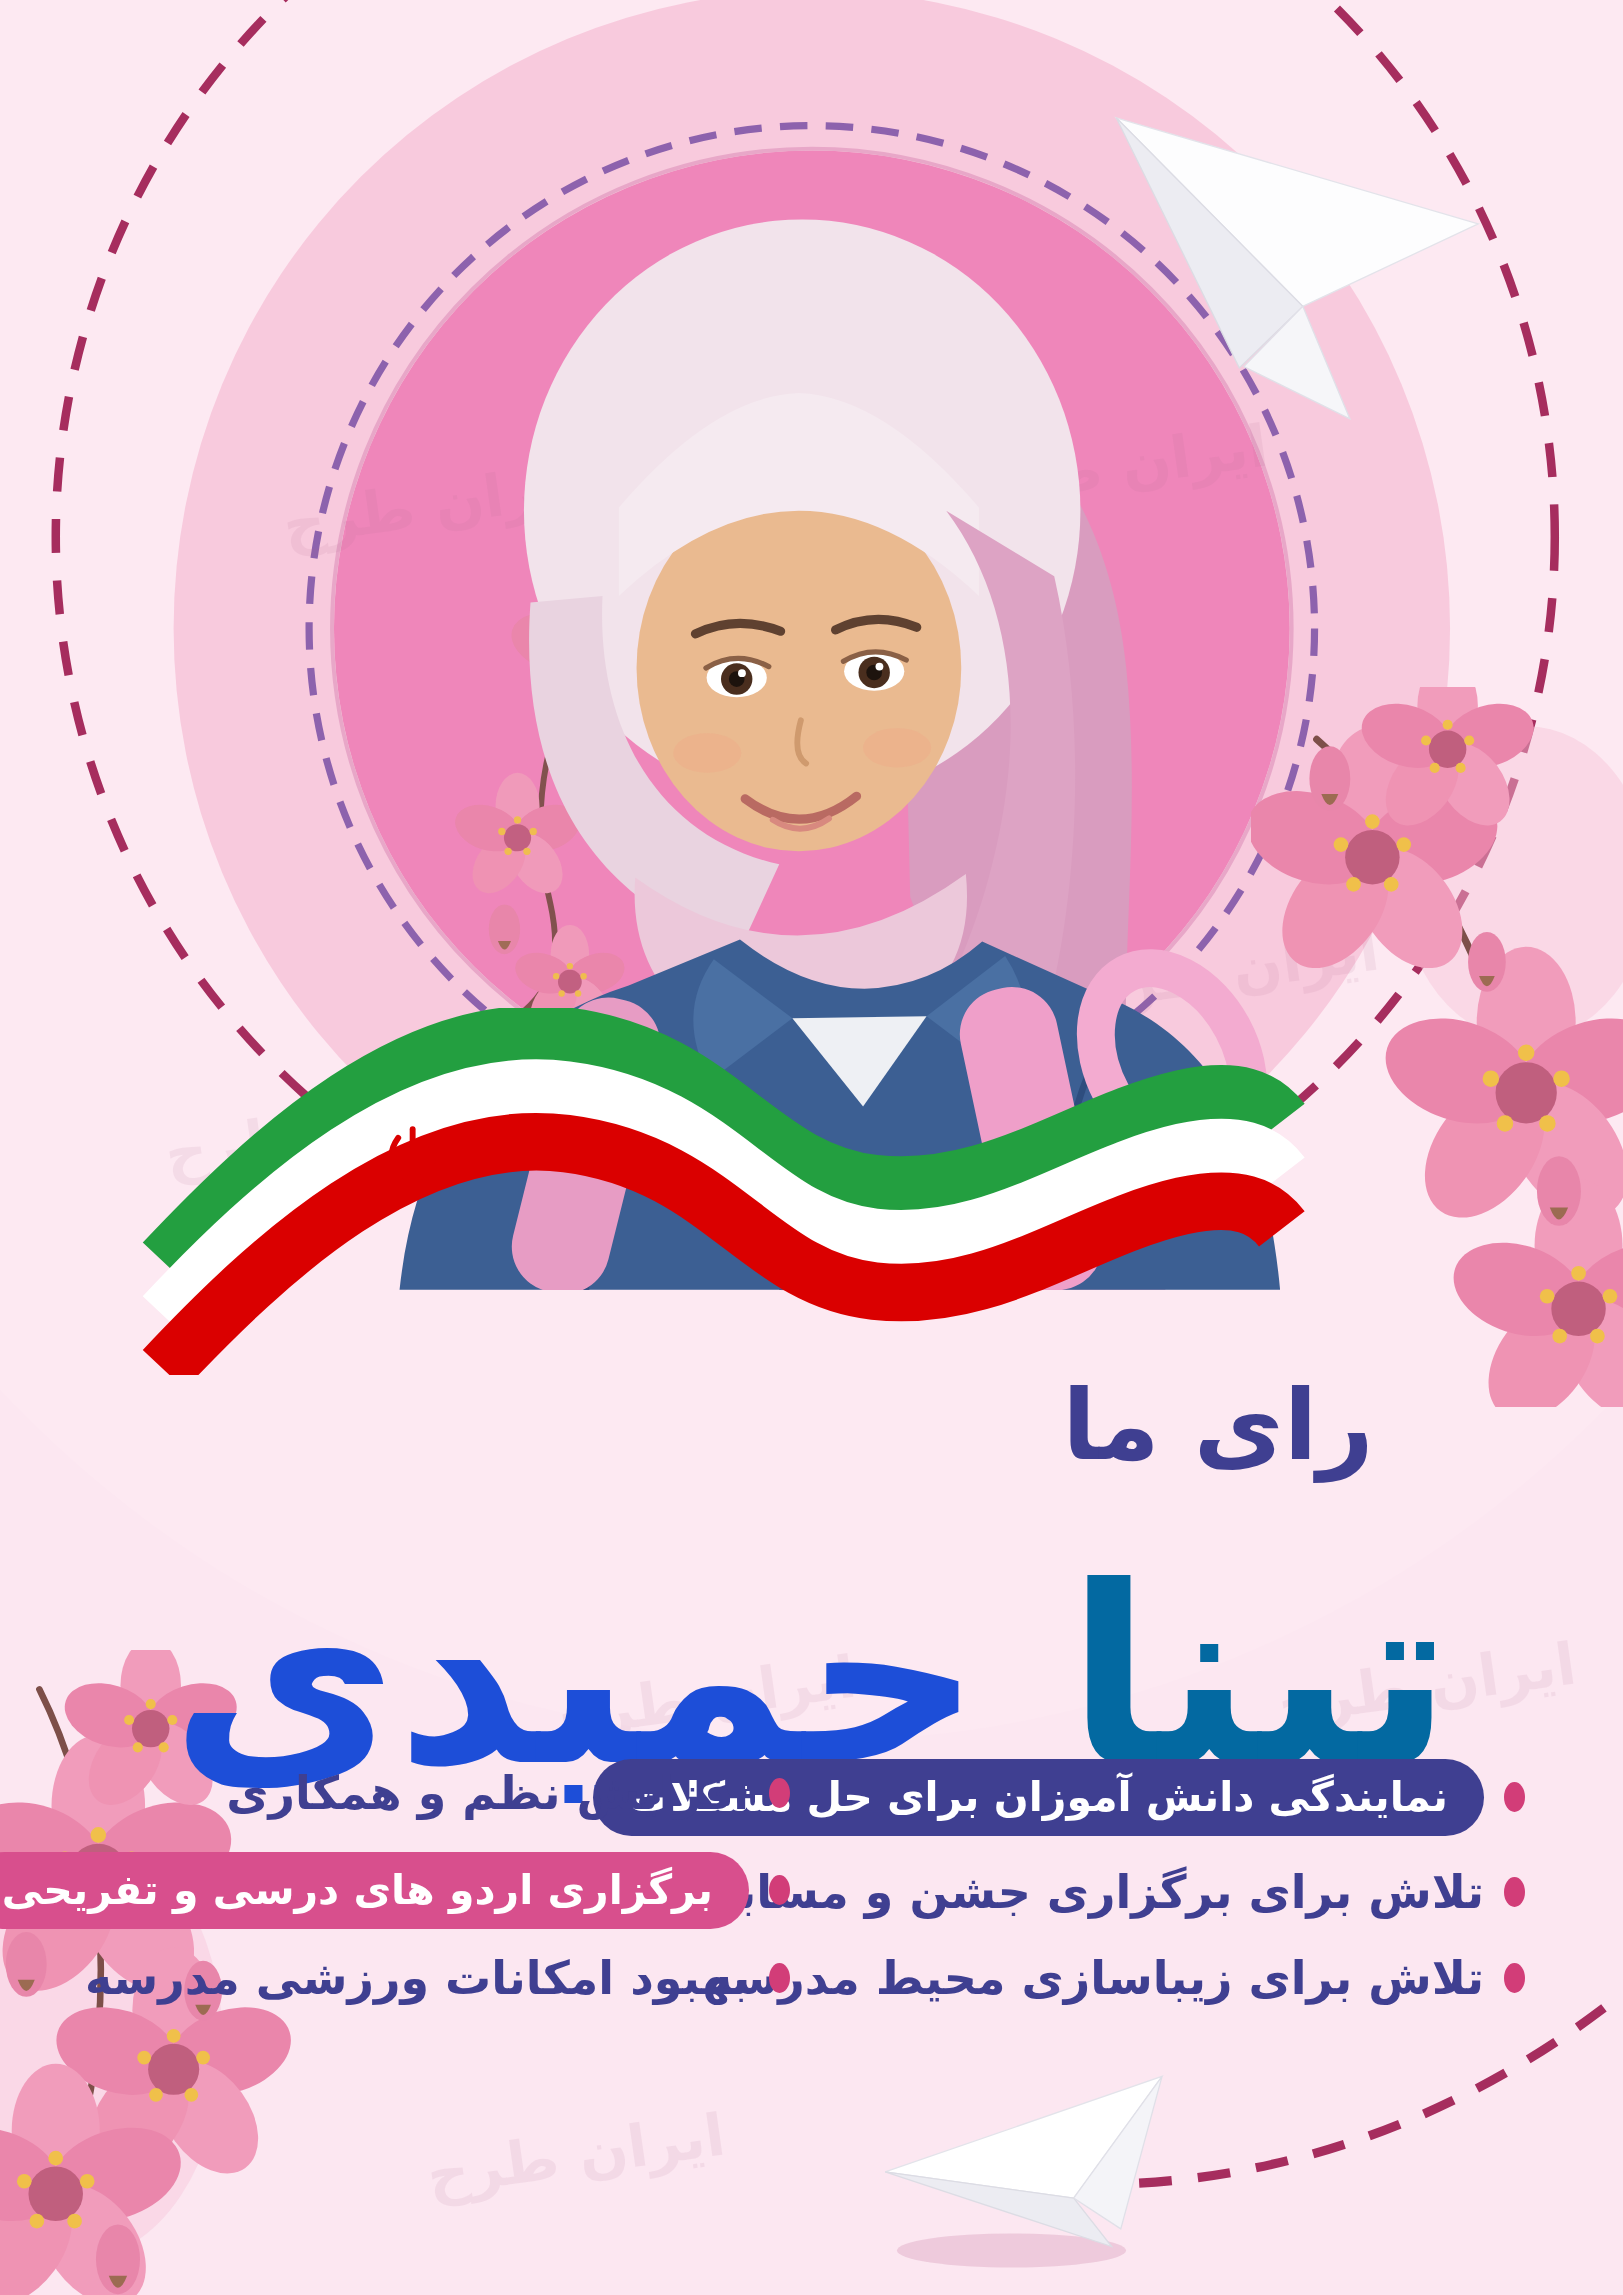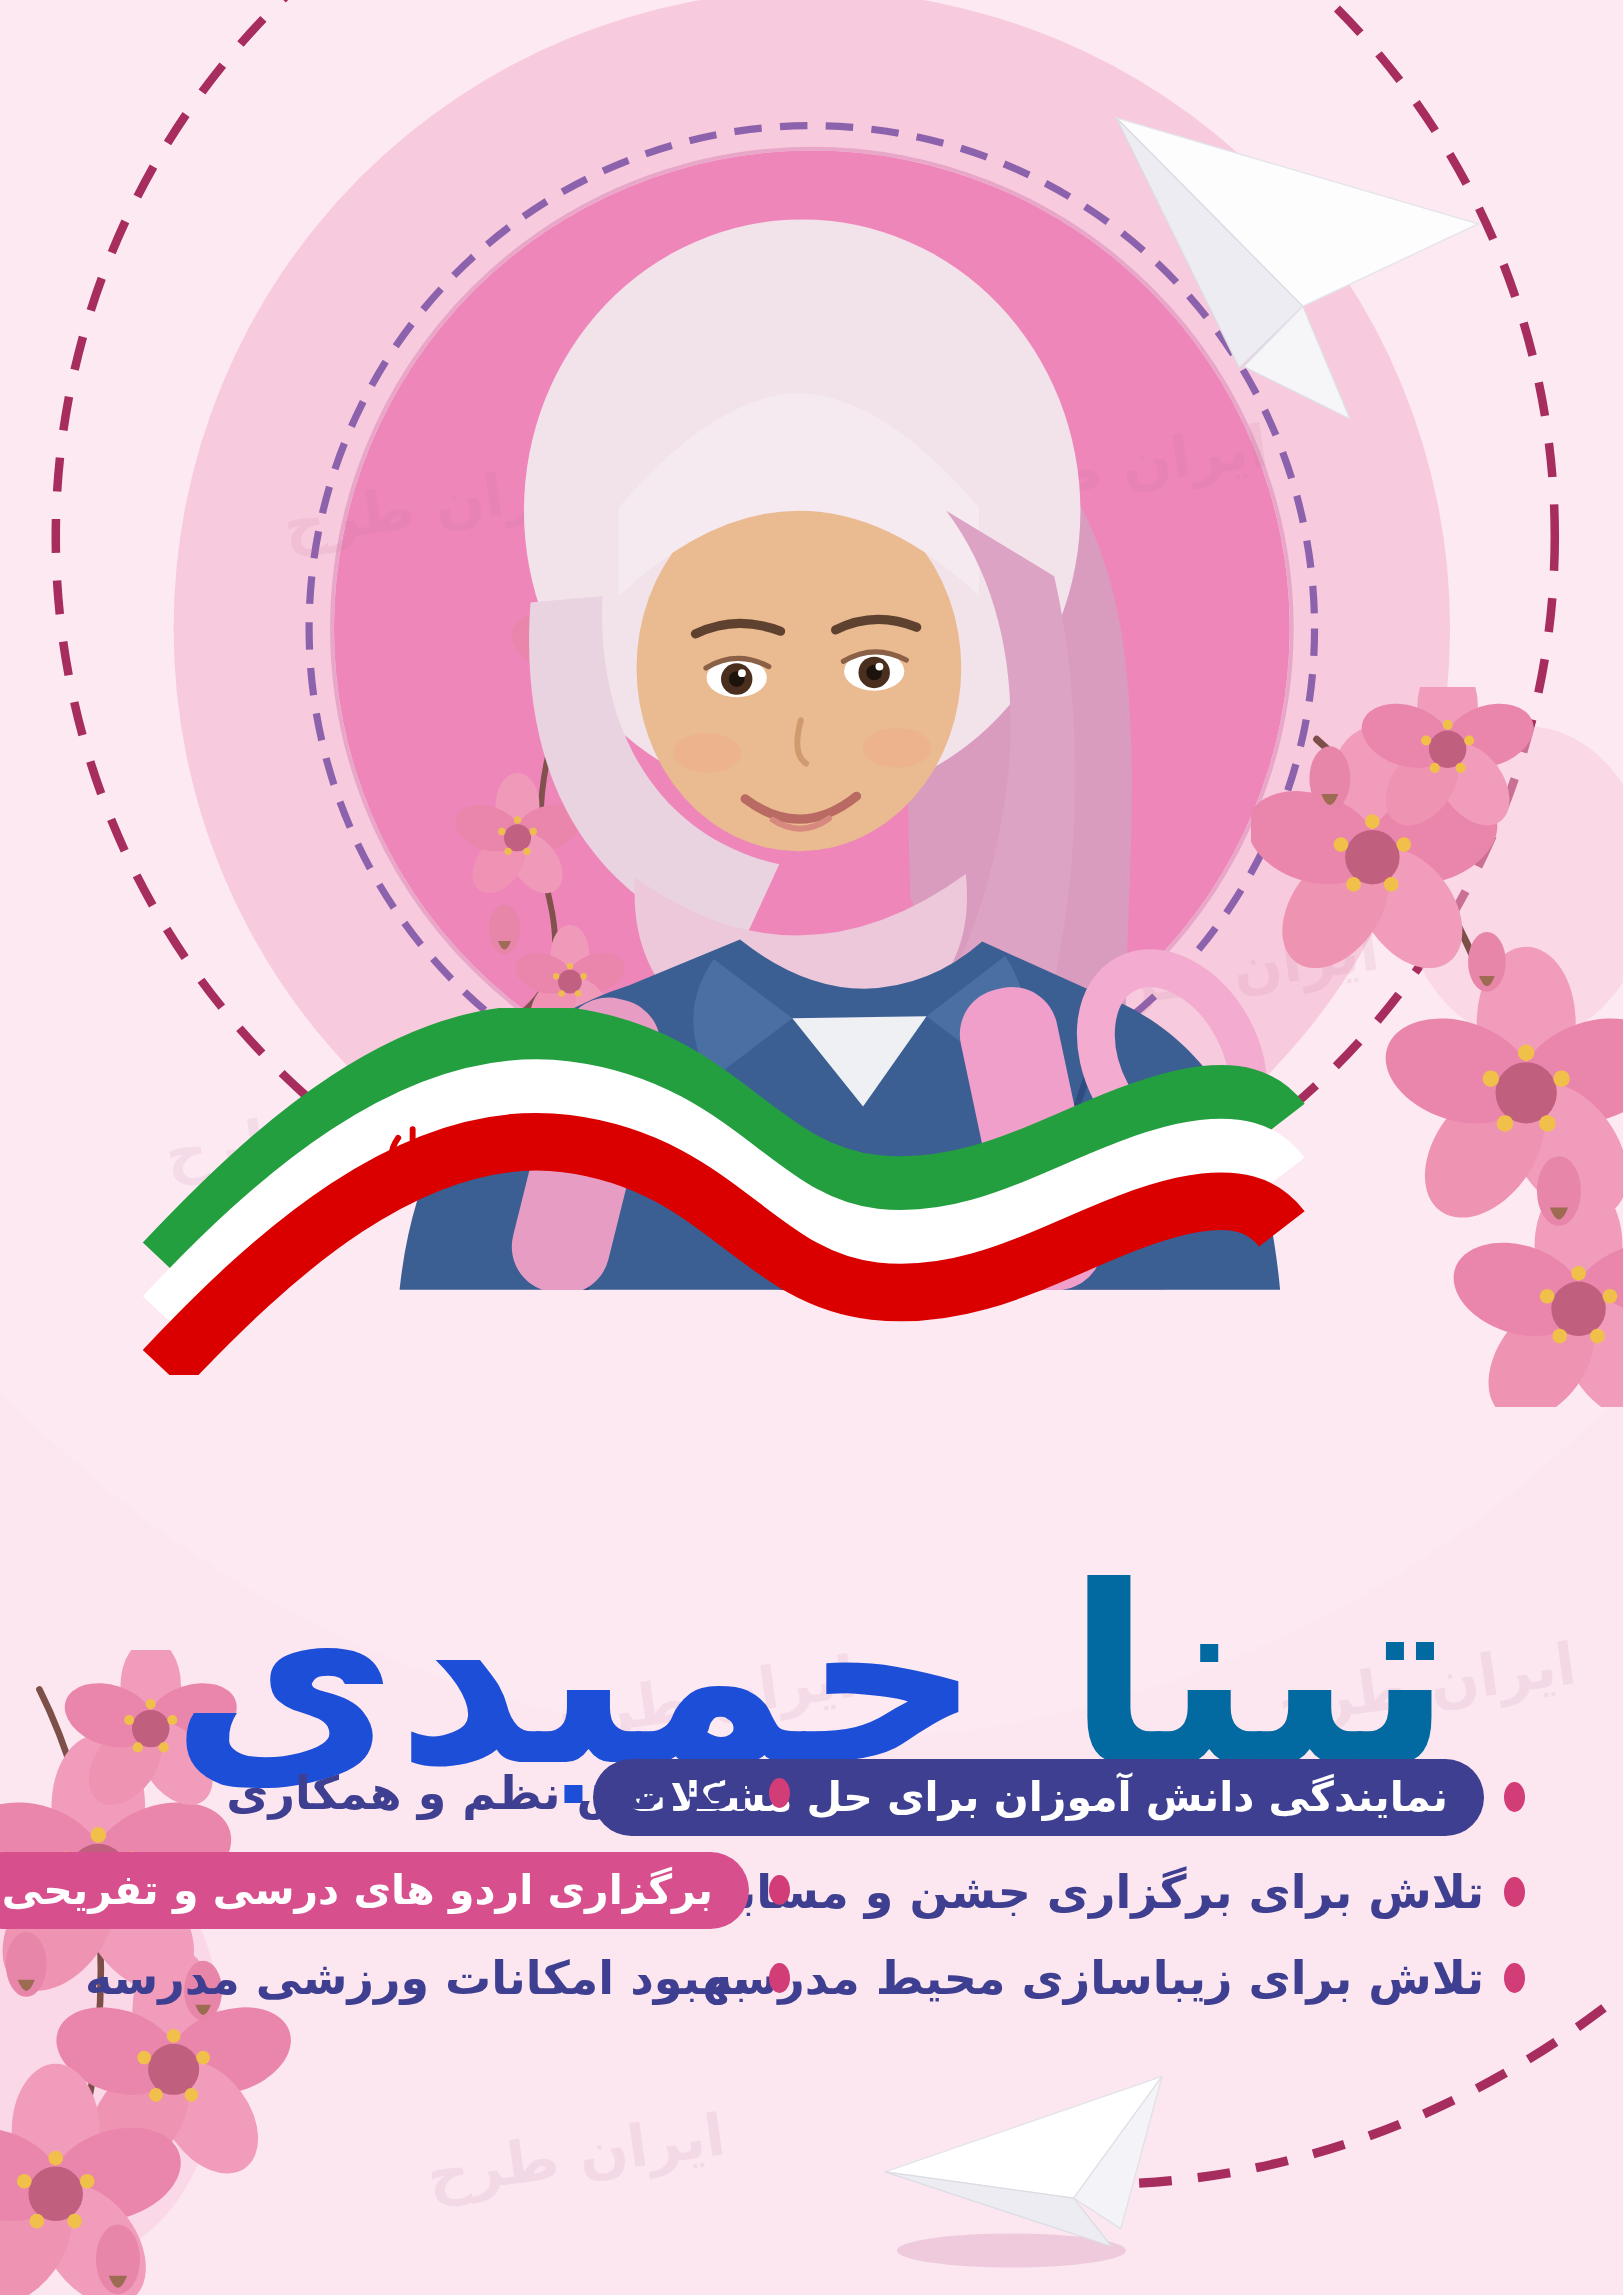--- a/index.html
+++ b/index.html
@@ -208,20 +208,21 @@
       <polygon points="1990,468 2062,640 1900,560" fill="#f6f6f9" stroke="#e0e0e8" stroke-width="2"></polygon>
     </g>
     <g>
       <ellipse cx="1545" cy="3438" rx="175" ry="26" fill="#d394b5" opacity="0.35"></ellipse>
       <polygon points="1352,3318 1775,3172 1640,3358" fill="#ffffff" stroke="#e3e3ea" stroke-width="2"></polygon>
       <polygon points="1352,3318 1640,3358 1698,3432" fill="#ececf2" stroke="#dcdce4" stroke-width="2"></polygon>
       <polygon points="1640,3358 1775,3172 1712,3405" fill="#f4f4f8" stroke="#e0e0e8" stroke-width="2"></polygon>
     </g>
   </svg>
 
+  <div class="abs vote-label">رای ما</div>
 
   <h1 class="abs candidate-name" style="margin:0"><span class="first">تینا</span><span> </span><span class="last">حمیدی</span></h1>
 
   <div class="abs bullet-row r1">
     <span class="dot"></span>
     <span class="pill pill-navy">نمایندگی دانش آموزان برای حل مشکلات</span>
   </div>
   <div class="abs bullet-row r2">
     <span class="dot"></span>
     <span>تلاش برای برگزاری جشن و مسابقات</span>

